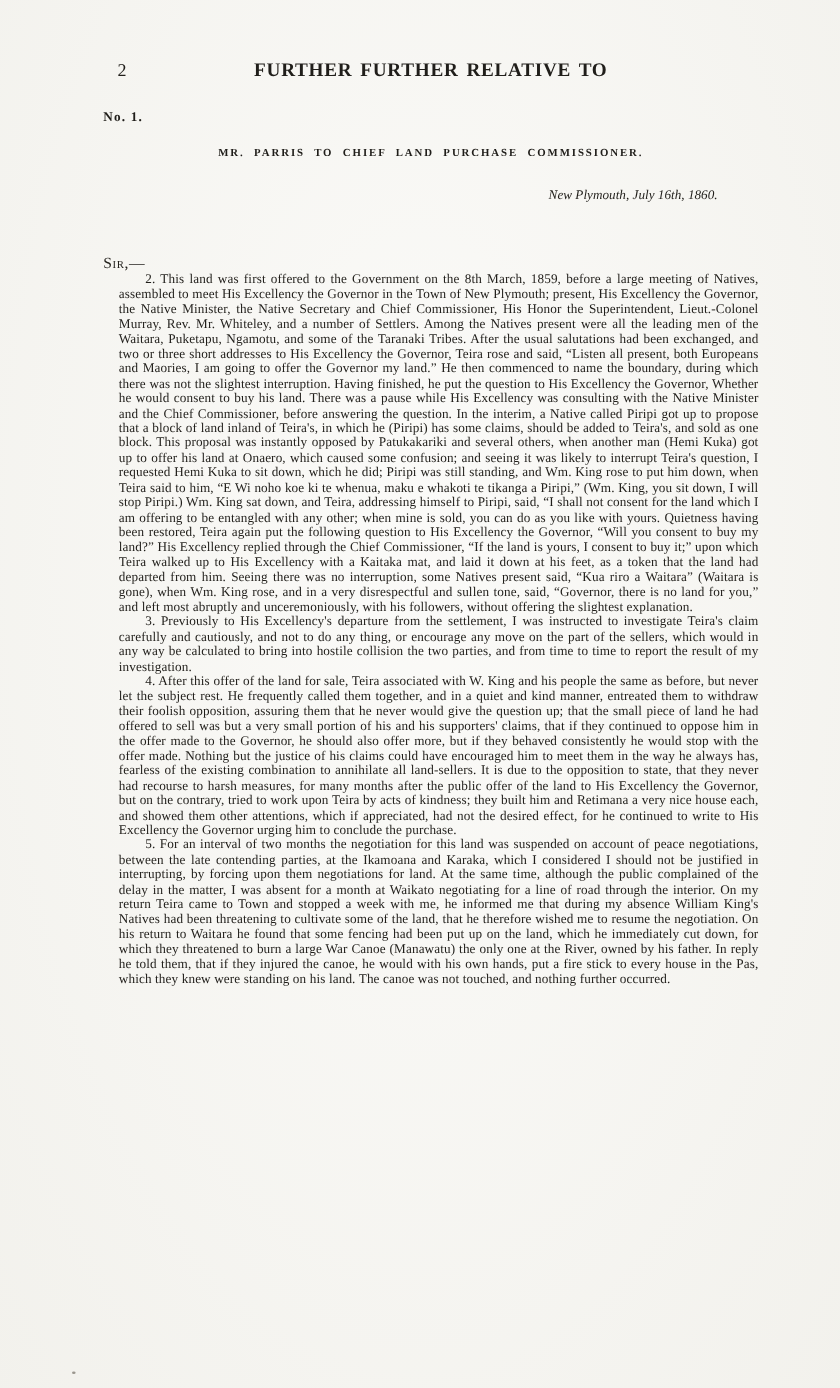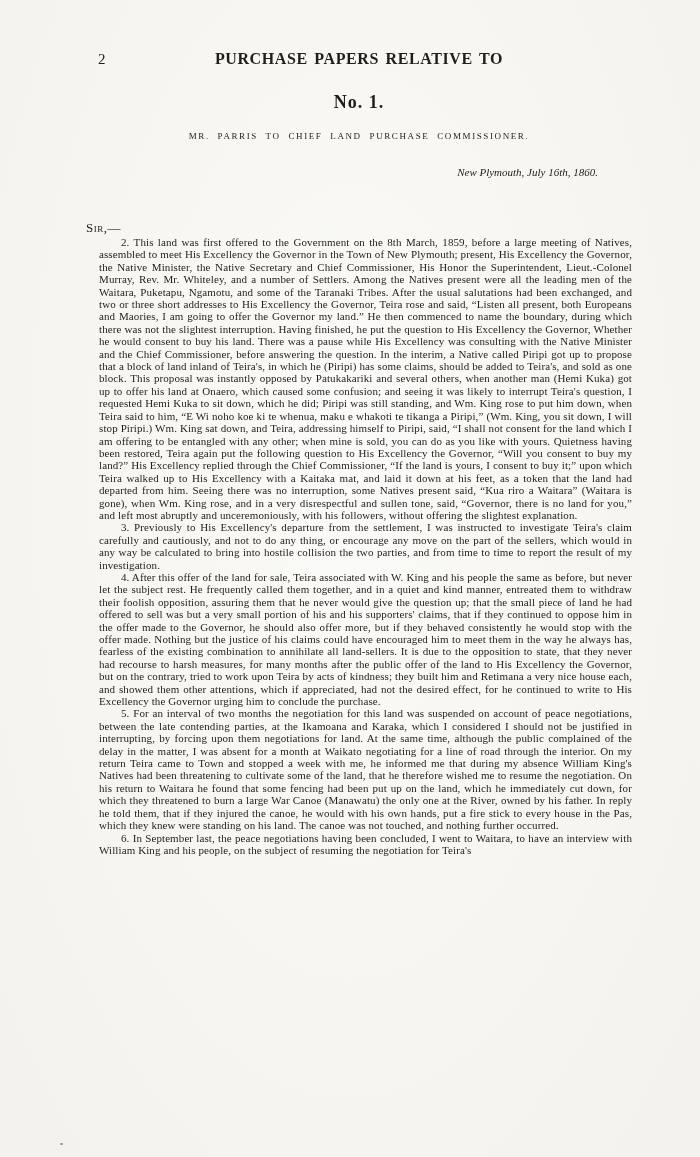--- a/index.html
+++ b/index.html
@@ -32,30 +32,29 @@
     top: 1px;
     font-size: 15px;
   }
   .running-title {
     font-size: 16px;
     font-weight: bold;
     letter-spacing: 0.6px;
     word-spacing: 2px;
   }
   .doc-number {
-    text-align: center;
-    font-size: 18px;
+    font-size: 11px;
     font-weight: bold;
     letter-spacing: 1px;
     margin-bottom: 18px;
   }
   .subject {
     text-align: center;
     font-size: 9px;
-    font-weight: normal;
+    font-weight: bold;
     letter-spacing: 1.6px;
     word-spacing: 4px;
     margin-bottom: 9px;
   }
   .dateline {
     text-align: right;
     font-style: italic;
     font-size: 11px;
     margin-right: 34px;
     margin-bottom: 1px;
@@ -87,34 +86,33 @@
     border-radius: 50%;
   }
 </style>
 </head>
 <body>
 
 <div class="page">
 
   <div class="header-row">
     <span class="page-num">2</span>
-    <span class="running-title">PURCHASE PAPERS RELATIVE TO</span>
+    <span class="running-title">FURTHER FURTHER RELATIVE TO</span>
   </div>
 
   <div class="doc-number">No. 1.</div>
 
   <div class="subject">MR. PARRIS TO CHIEF LAND PURCHASE COMMISSIONER.</div>
 
   <div class="dateline">New Plymouth, July 16th, 1860.</div>
 
   <div class="salutation">Sir,—</div>
 
   <div class="body-text">
     <p class="numbered">2. This land was first offered to the Government on the 8th March, 1859, before a large meeting of Natives, assembled to meet His Excellency the Governor in the Town of New Plymouth; present, His Excellency the Governor, the Native Minister, the Native Secretary and Chief Commissioner, His Honor the Superintendent, Lieut.-Colonel Murray, Rev. Mr. Whiteley, and a number of Settlers. Among the Natives present were all the leading men of the Waitara, Puketapu, Ngamotu, and some of the Taranaki Tribes. After the usual salutations had been exchanged, and two or three short addresses to His Excellency the Governor, Teira rose and said, “Listen all present, both Europeans and Maories, I am going to offer the Governor my land.” He then commenced to name the boundary, during which there was not the slightest interruption. Having finished, he put the question to His Excellency the Governor, Whether he would consent to buy his land. There was a pause while His Excellency was consulting with the Native Minister and the Chief Commissioner, before answering the question. In the interim, a Native called Piripi got up to propose that a block of land inland of Teira's, in which he (Piripi) has some claims, should be added to Teira's, and sold as one block. This proposal was instantly opposed by Patukakariki and several others, when another man (Hemi Kuka) got up to offer his land at Onaero, which caused some confusion; and seeing it was likely to interrupt Teira's question, I requested Hemi Kuka to sit down, which he did; Piripi was still standing, and Wm. King rose to put him down, when Teira said to him, “E Wi noho koe ki te whenua, maku e whakoti te tikanga a Piripi,” (Wm. King, you sit down, I will stop Piripi.) Wm. King sat down, and Teira, addressing himself to Piripi, said, “I shall not consent for the land which I am offering to be entangled with any other; when mine is sold, you can do as you like with yours. Quietness having been restored, Teira again put the following question to His Excellency the Governor, “Will you consent to buy my land?” His Excellency replied through the Chief Commissioner, “If the land is yours, I consent to buy it;” upon which Teira walked up to His Excellency with a Kaitaka mat, and laid it down at his feet, as a token that the land had departed from him. Seeing there was no interruption, some Natives present said, “Kua riro a Waitara” (Waitara is gone), when Wm. King rose, and in a very disrespectful and sullen tone, said, “Governor, there is no land for you,” and left most abruptly and unceremoniously, with his followers, without offering the slightest explanation.</p>
     <p class="numbered">3. Previously to His Excellency's departure from the settlement, I was instructed to investigate Teira's claim carefully and cautiously, and not to do any thing, or encourage any move on the part of the sellers, which would in any way be calculated to bring into hostile collision the two parties, and from time to time to report the result of my investigation.</p>
     <p class="numbered">4. After this offer of the land for sale, Teira associated with W. King and his people the same as before, but never let the subject rest. He frequently called them together, and in a quiet and kind manner, entreated them to withdraw their foolish opposition, assuring them that he never would give the question up; that the small piece of land he had offered to sell was but a very small portion of his and his supporters' claims, that if they continued to oppose him in the offer made to the Governor, he should also offer more, but if they behaved consistently he would stop with the offer made. Nothing but the justice of his claims could have encouraged him to meet them in the way he always has, fearless of the existing combination to annihilate all land-sellers. It is due to the opposition to state, that they never had recourse to harsh measures, for many months after the public offer of the land to His Excellency the Governor, but on the contrary, tried to work upon Teira by acts of kindness; they built him and Retimana a very nice house each, and showed them other attentions, which if appreciated, had not the desired effect, for he continued to write to His Excellency the Governor urging him to conclude the purchase.</p>
     <p class="numbered">5. For an interval of two months the negotiation for this land was suspended on account of peace negotiations, between the late contending parties, at the Ikamoana and Karaka, which I considered I should not be justified in interrupting, by forcing upon them negotiations for land. At the same time, although the public complained of the delay in the matter, I was absent for a month at Waikato negotiating for a line of road through the interior. On my return Teira came to Town and stopped a week with me, he informed me that during my absence William King's Natives had been threatening to cultivate some of the land, that he therefore wished me to resume the negotiation. On his return to Waitara he found that some fencing had been put up on the land, which he immediately cut down, for which they threatened to burn a large War Canoe (Manawatu) the only one at the River, owned by his father. In reply he told them, that if they injured the canoe, he would with his own hands, put a fire stick to every house in the Pas, which they knew were standing on his land. The canoe was not touched, and nothing further occurred.</p>
-    <p class="numbered">6. In September last, the peace negotiations having been concluded, I went to Waitara, to have an interview with William King and his people, on the subject of resuming the negotiation for Teira's</p>
   </div>
 
   <div class="speck"></div>
 
 </div>
 
 </body></html>

